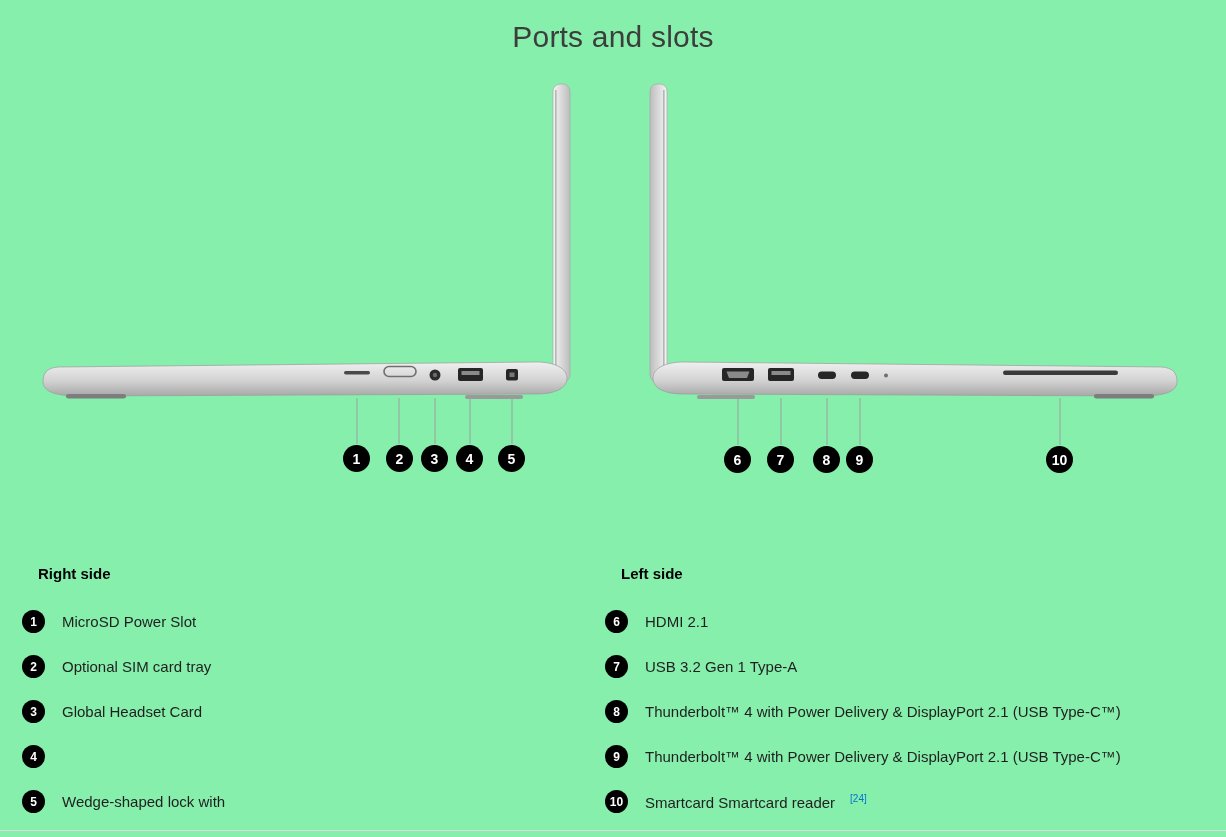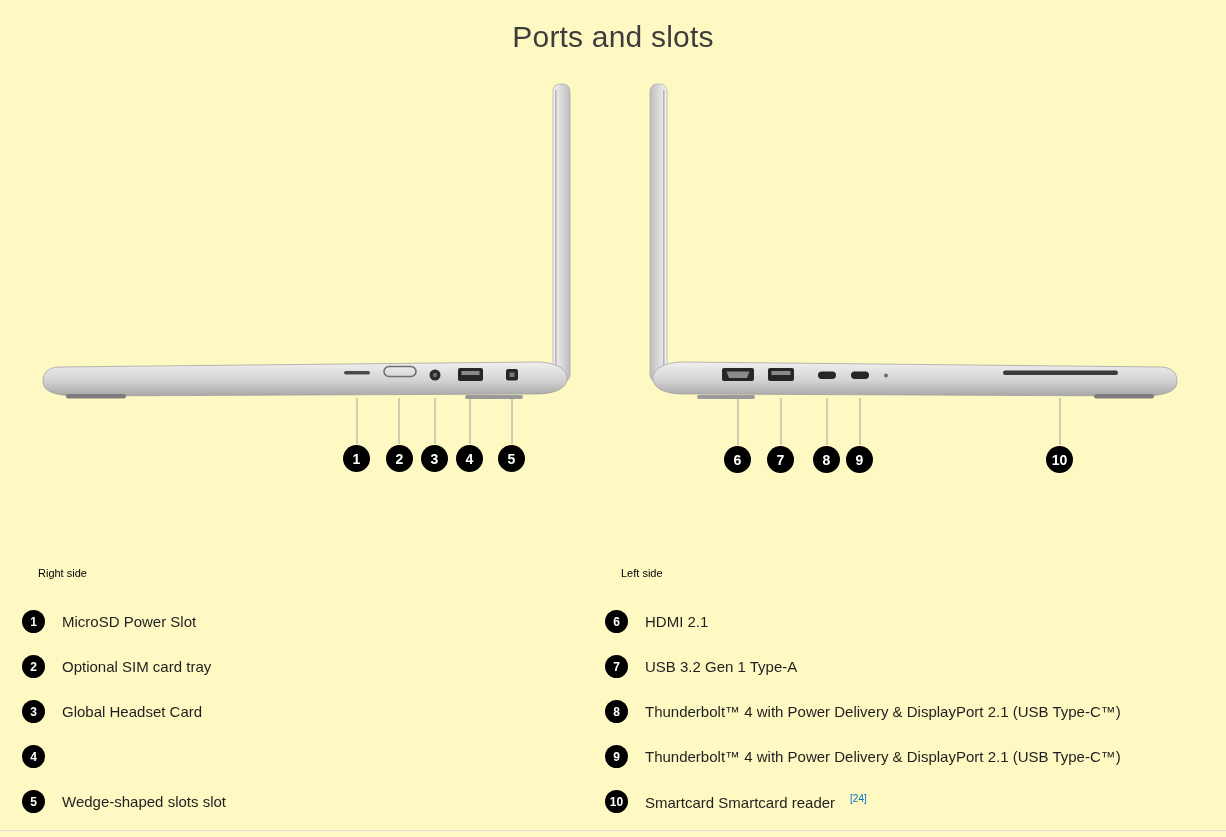--- a/index.html
+++ b/index.html
@@ -1,33 +1,33 @@
 <!DOCTYPE html>
 <html><head>
 <meta charset="utf-8">
 <style>
   * { margin:0; padding:0; box-sizing:border-box; }
   html,body { background:#fff; }
   body { width:1226px; height:837px; font-family:"Liberation Sans", sans-serif; }
-  .page { position:relative; width:1226px; height:837px; background:#fef9c3; overflow:hidden; }
+  .page { position:relative; width:1226px; height:837px; background:#86efac; overflow:hidden; }
 
   .title { position:absolute; top:20px; left:0; width:100%; text-align:center;
            font-size:30px; font-weight:400; color:#3d3d3d; letter-spacing:0.2px; }
 
   .diagram { position:absolute; top:0; left:0; width:1226px; height:500px; }
   .diagram-svg { position:absolute; top:0; left:0; }
 
   .callout { position:absolute; width:27px; height:27px; border-radius:50%;
              background:#000; color:#fff; font-size:14px; font-weight:700;
              display:flex; align-items:center; justify-content:center; }
 
   .legend { position:absolute; top:565px; width:575px; }
   .legend-left  { left:22px; }
   .legend-right { left:605px; }
-  .legend-heading { font-size:11px; font-weight:400; color:#000; line-height:17px;
+  .legend-heading { font-size:15px; font-weight:700; color:#000; line-height:17px;
                     margin:0 0 28px 16px; }
   .legend-row { display:flex; align-items:center; height:23px; margin-bottom:22px; }
   .num-badge { flex:0 0 23px; width:23px; height:23px; border-radius:50%;
                background:#000; color:#fff; font-size:12px; font-weight:700;
                display:flex; align-items:center; justify-content:center; }
   .item-label { margin-left:17px; font-size:15px; color:#1f1f1f; white-space:nowrap; }
   .ref-link { color:#0672cb; font-size:10px; margin-left:15px; cursor:pointer; }
 
   .bottom-divider { position:absolute; top:830px; left:0; width:1226px; height:1px;
                     background:#dcdcdc; }
@@ -148,21 +148,21 @@
     </div>
     <div class="legend-row">
       <span class="num-badge">3</span>
       <span class="item-label"><span>Global Headset Card</span></span>
     </div>
     <div class="legend-row">
       <span class="num-badge">4</span>
     </div>
     <div class="legend-row">
       <span class="num-badge">5</span>
-      <span class="item-label"><span>Wedge-shaped slots slot</span></span>
+      <span class="item-label"><span>Wedge-shaped lock with</span></span>
     </div>
   </div>
 
   <div class="legend legend-right">
     <div class="legend-heading">Left side</div>
 
     <div class="legend-row">
       <span class="num-badge">6</span>
       <span class="item-label"><span>HDMI 2.1</span></span>
     </div>

